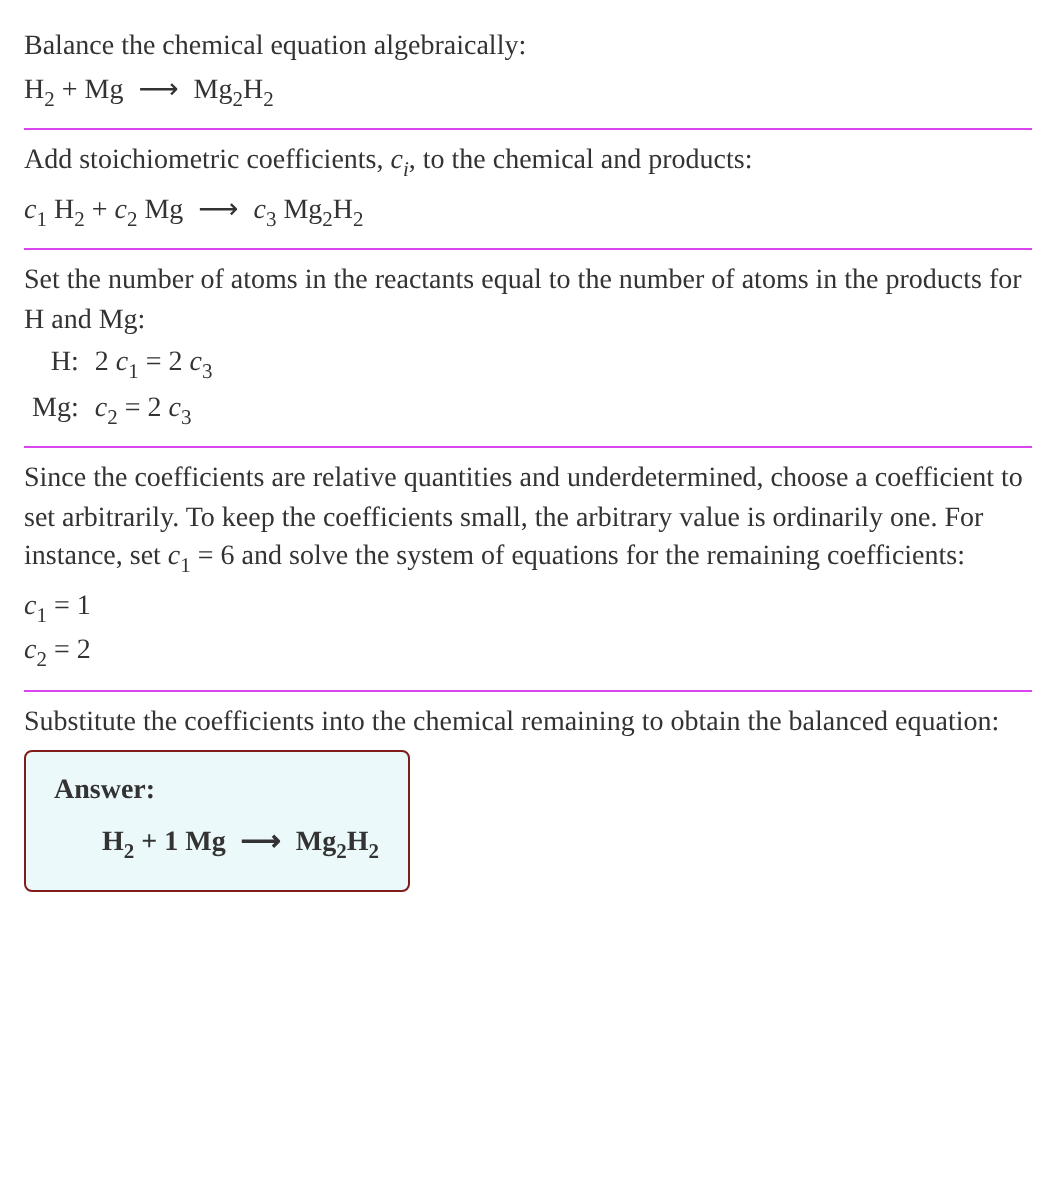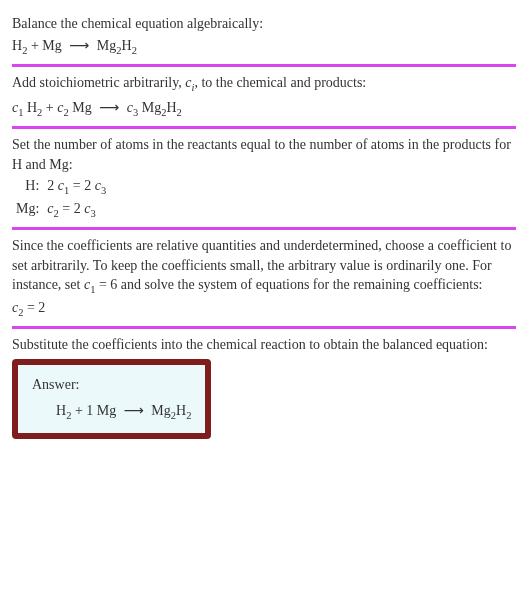--- a/index.html
+++ b/index.html
@@ -8,21 +8,21 @@
     font-family: Georgia, 'Times New Roman', serif;
     font-size: 14px;
     color: #333;
     line-height: 1.4;
     width: 528px;
     box-sizing: border-box;
     background: #fff;
   }
   .section {
     padding: 6px 0;
-    border-bottom: 3px solid #d946ef;
+    border-bottom: 1px solid #d946ef;
   }
   .section:last-of-type {
     border-bottom: none;
   }
   .eq-line {
     margin-top: 2px;
   }
   .sub {
     font-size: 0.75em;
     vertical-align: sub;
@@ -45,45 +45,46 @@
   .sys-table td {
     padding: 0 4px;
     vertical-align: baseline;
   }
   .sys-table td:first-child {
     text-align: right;
   }
   .answer-box {
     display: inline-block;
     background: #ecf9fb;
-    border: 6px solid #7f1d1d;
+    border: 1px solid #7f1d1d;
     border-radius: 4px;
     padding: 10px 14px 10px 14px;
     margin-top: 4px;
+    font-weight: bold;
   }
   .answer-label {
     margin-bottom: 6px;
   }
   .answer-eq {
     padding-left: 24px;
   }
 </style>
 </head>
 <body>
 
 <div class="section">
   <div>Balance the chemical equation algebraically:</div>
   <div class="eq-line">
     <span>H</span><span class="subn">2</span><span> + Mg </span><span class="arrow">⟶</span><span> Mg</span><span class="subn">2</span><span>H</span><span class="subn">2</span>
   </div>
 </div>
 
 <div class="section">
   <div>
-    <span>Add stoichiometric arbitrarily, </span><span class="italic">c</span><span class="sub">i</span><span>, to the chemical and products:</span>
+    <span>Add stoichiometric coefficients, </span><span class="italic">c</span><span class="sub">i</span><span>, to the chemical and products:</span>
   </div>
   <div class="eq-line">
     <span class="italic">c</span><span class="subn">1</span><span> H</span><span class="subn">2</span><span> + </span><span class="italic">c</span><span class="subn">2</span><span> Mg </span><span class="arrow">⟶</span><span> </span><span class="italic">c</span><span class="subn">3</span><span> Mg</span><span class="subn">2</span><span>H</span><span class="subn">2</span>
   </div>
 </div>
 
 <div class="section">
   <div>Set the number of atoms in the reactants equal to the number of atoms in the products for H and Mg:</div>
   <table class="sys-table">
     <tbody>
@@ -100,26 +101,29 @@
       </td>
     </tr>
   </tbody>
     </table>
 </div>
 
 <div class="section">
   <div>
     <span>Since the coefficients are relative quantities and underdetermined, choose a coefficient to set arbitrarily. To keep the coefficients small, the arbitrary value is ordinarily one. For instance, set </span><span class="italic">c</span><span class="subn">1</span><span> = 6 and solve the system of equations for the remaining coefficients:</span>
   </div>
+  <div class="eq-line">
+    <span class="italic">c</span><span class="subn">1</span><span> = 1</span>
+  </div>
   <div>
     <span class="italic">c</span><span class="subn">2</span><span> = 2</span>
   </div>
 </div>
 
 <div class="section">
-  <div>Substitute the coefficients into the chemical reaction to obtain the balanced equation:</div>
+  <div>Substitute the coefficients into the chemical remaining to obtain the balanced equation:</div>
   <div class="answer-box">
     <div class="answer-label">Answer:</div>
     <div class="answer-eq">
       <span>H</span><span class="subn">2</span><span> + 1 Mg </span><span class="arrow">⟶</span><span> Mg</span><span class="subn">2</span><span>H</span><span class="subn">2</span>
     </div>
   </div>
 </div>
 
 </body></html>

